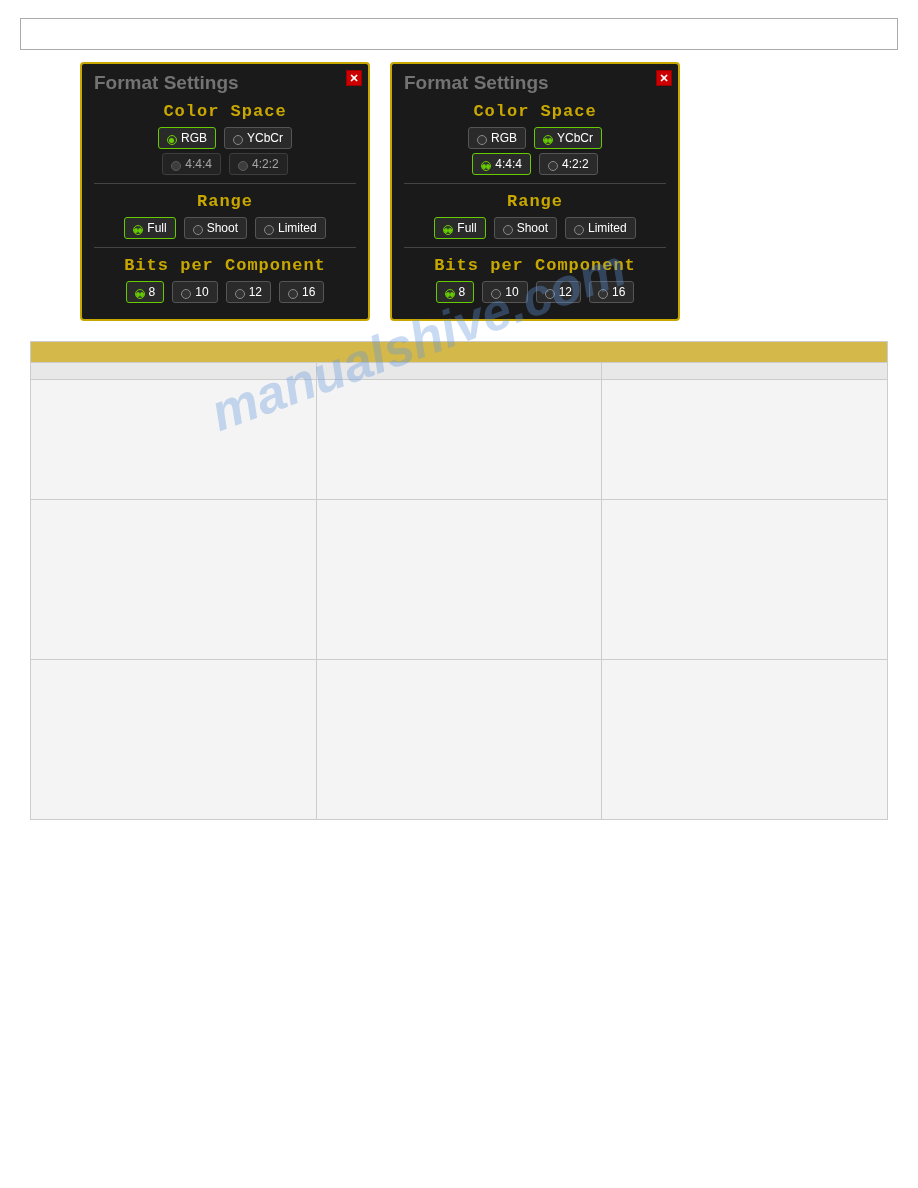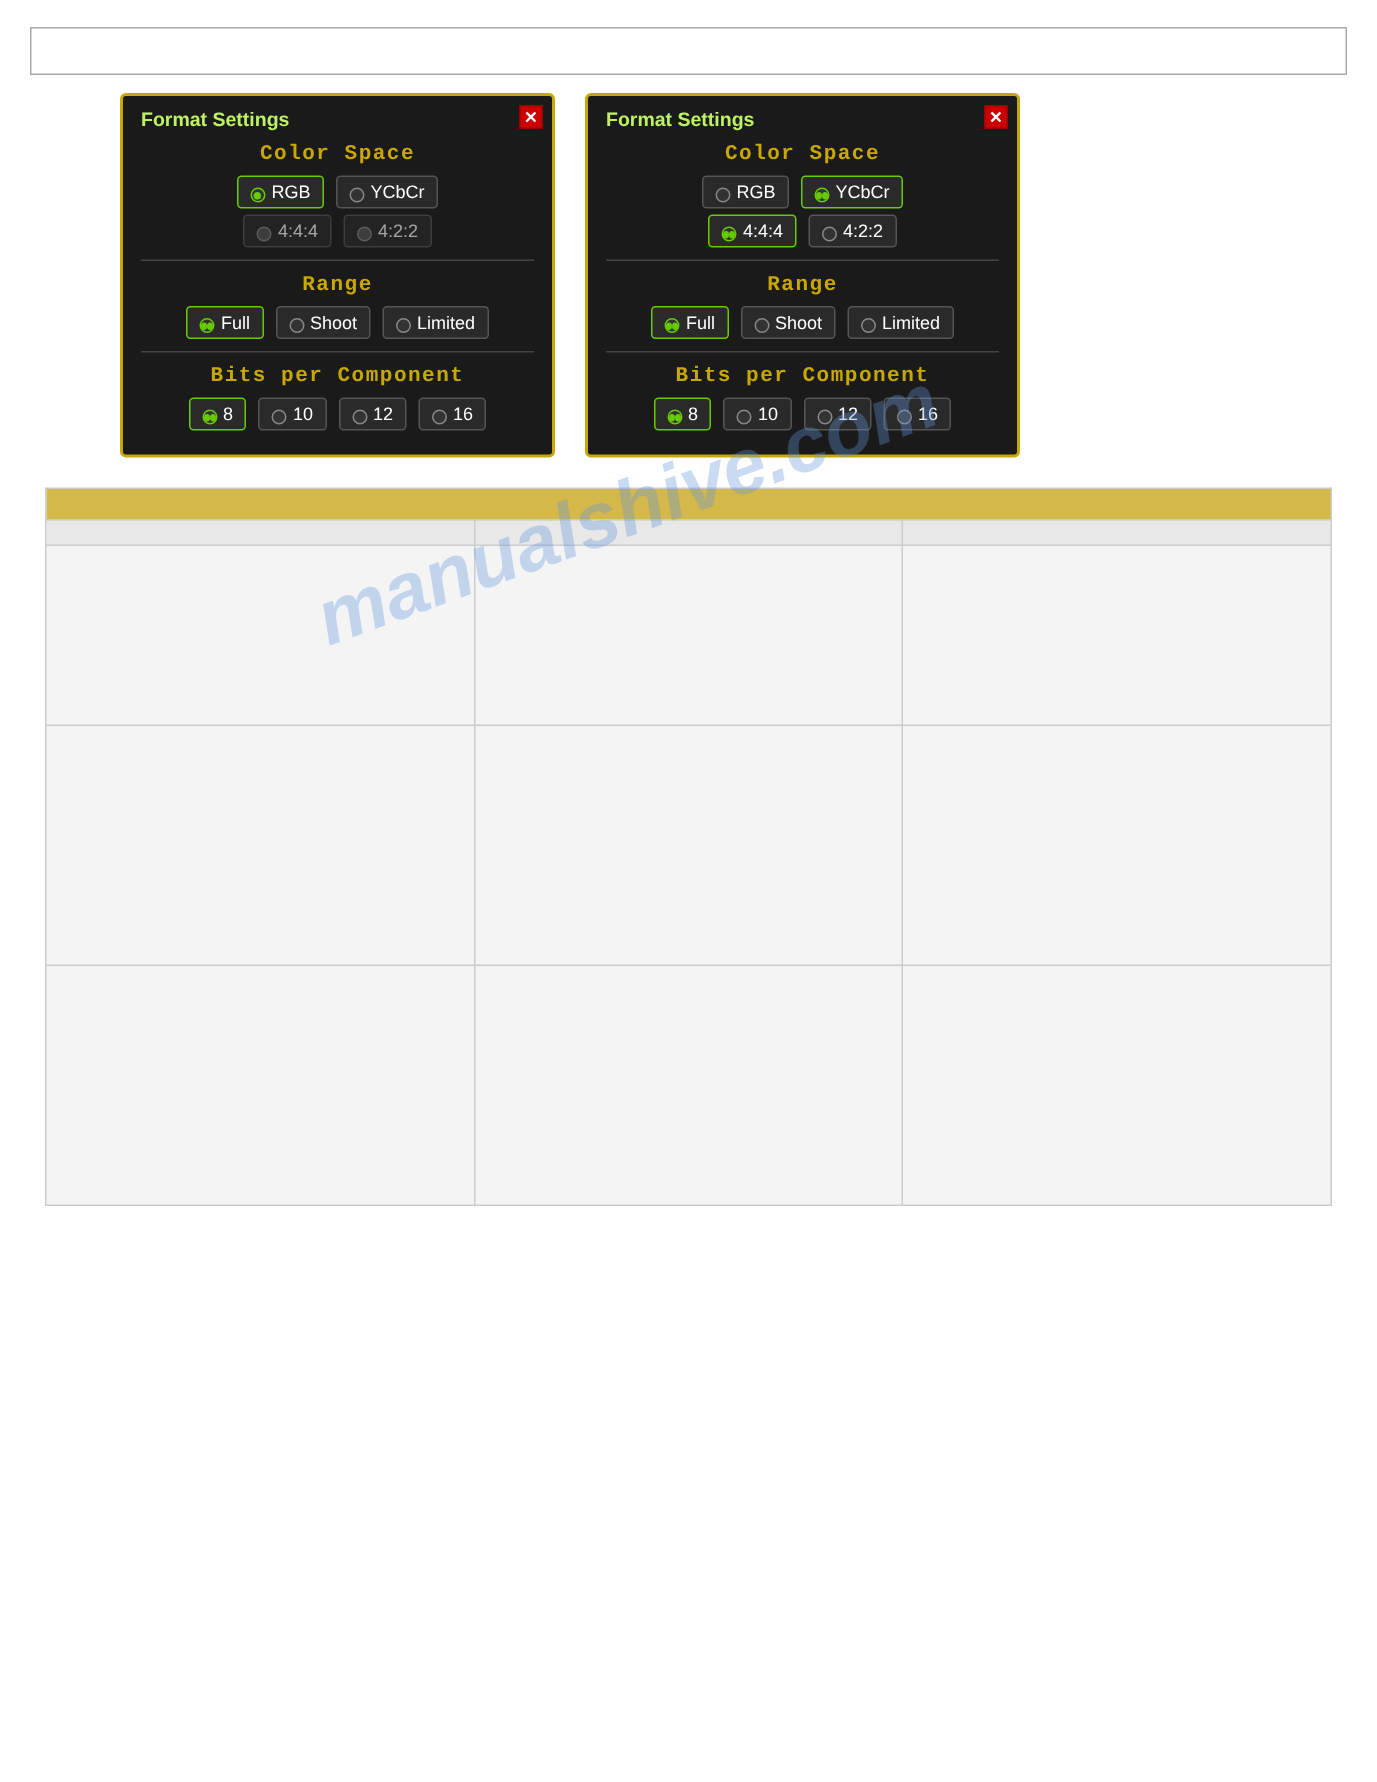--- a/index.html
+++ b/index.html
@@ -31,22 +31,22 @@
     .format-panel {
       background: #1a1a1a;
       border: 2px solid #c8a800;
       border-radius: 4px;
       padding: 8px 12px 12px 12px;
       width: 290px;
       position: relative;
     }
 
     .format-panel-title {
-      color: #bef264;
-      font-size: 13px;
+      color: #737373;
+      font-size: 19px;
       font-weight: bold;
       margin-bottom: 8px;
     }
 
     .close-btn {
       position: absolute;
       top: 6px;
       right: 6px;
       width: 16px;
       height: 16px;
@@ -56,21 +56,21 @@
       font-weight: bold;
       display: flex;
       align-items: center;
       justify-content: center;
       cursor: pointer;
       border: 1px solid #990000;
     }
 
     .section-title {
       color: #c8a800;
-      font-size: 14px;
+      font-size: 17px;
       font-weight: bold;
       text-align: center;
       margin: 6px 0 6px 0;
       font-family: 'Courier New', monospace;
       letter-spacing: 1px;
     }
 
     .radio-row {
       display: flex;
       flex-direction: row;

